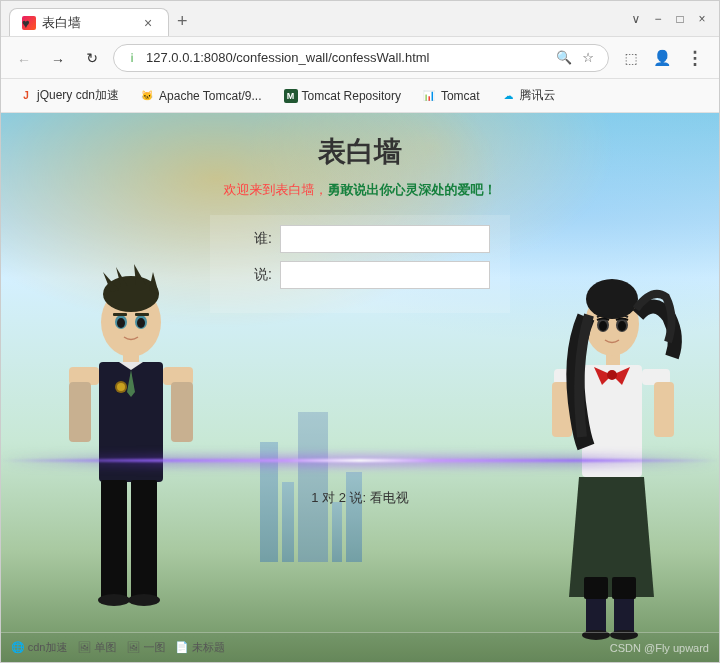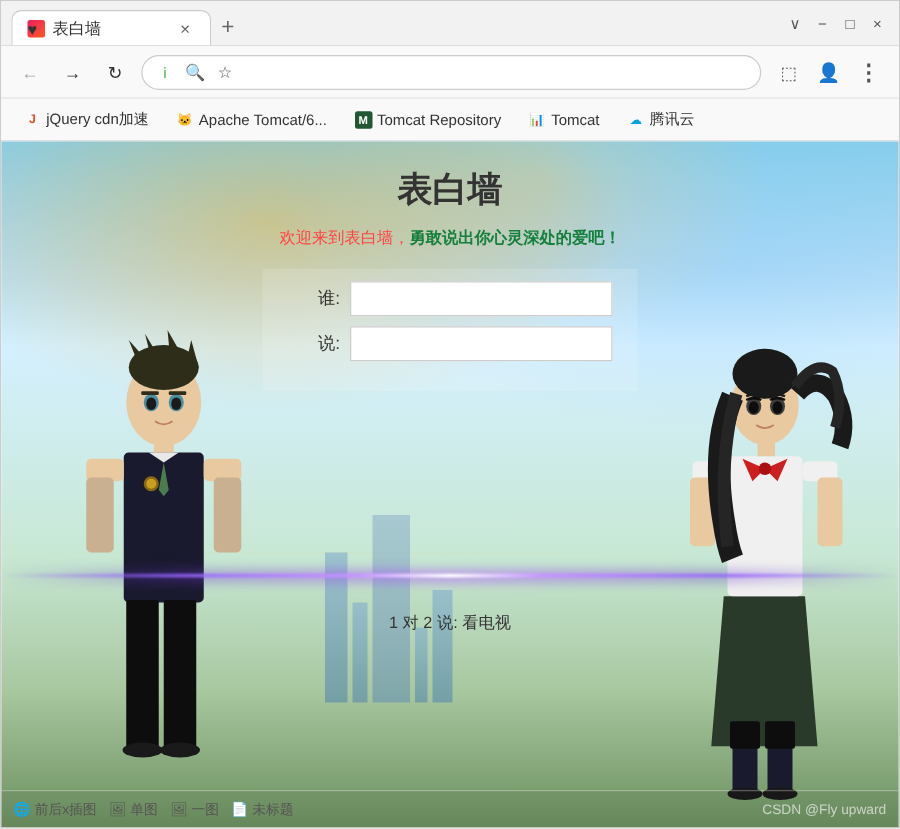--- a/index.html
+++ b/index.html
@@ -394,41 +394,42 @@
     </div>
   </div>
 
   <div class="address-bar">
     <div class="nav-btn disabled">←</div>
     <div class="nav-btn">→</div>
     <div class="nav-btn">↻</div>
 
     <div class="url-bar">
       <div class="url-secure-icon" style="width:16px;height:16px;border:none;display:flex;align-items:center;justify-content:center;font-size:12px;color:#4CAF50;">ℹ</div>
+      <span class="url-text">127.0.0.1:8080/confession_wall/confessWall.html</span>
       <div class="url-icons">
         <div class="url-icon-btn">🔍</div>
         <div class="url-icon-btn">☆</div>
       </div>
     </div>
 
     <div class="toolbar-right">
       <div class="toolbar-btn" style="font-size:14px;">⬚</div>
       <div class="toolbar-btn" style="font-size:15px;">👤</div>
       <div class="toolbar-btn" style="font-size:18px;font-weight:bold;">⋮</div>
     </div>
   </div>
 
   <div class="bookmarks-bar">
     <div class="bookmark-item">
       <div class="bk-favicon" style="color:#e44d26;font-weight:bold;">J</div>
       <span>jQuery cdn加速</span>
     </div>
     <div class="bookmark-item">
       <div class="bk-favicon" style="color:#f0a500;">🐱</div>
-      <span>Apache Tomcat/6...</span>
+      <span>Apache Tomcat/9...</span>
     </div>
     <div class="bookmark-item">
       <div class="bk-favicon" style="background:#215732;color:#fff;border-radius:2px;width:14px;height:14px;font-size:9px;display:flex;align-items:center;justify-content:center;font-weight:bold;">M</div>
       <span>Tomcat Repository</span>
     </div>
     <div class="bookmark-item">
       <div class="bk-favicon" style="color:#1976d2;">📊</div>
       <span>Tomcat</span>
     </div>
     <div class="bookmark-item">
@@ -567,21 +568,21 @@
       </div>
     </div>
 
     <div class="confession-record">1 对 2 说: 看电视</div>
 
     <div class="csdn-watermark">CSDN @Fly upward</div>
 
     <div class="bottom-toolbar">
       <div class="bottom-item">
         <span>🌐</span>
-        <span>前后x插图</span>
+        <span>cdn加速</span>
       </div>
       <div class="bottom-item">
         <span>🖼</span>
         <span>单图</span>
       </div>
       <div class="bottom-item">
         <span>🖼</span>
         <span>一图</span>
       </div>
       <div class="bottom-item">

